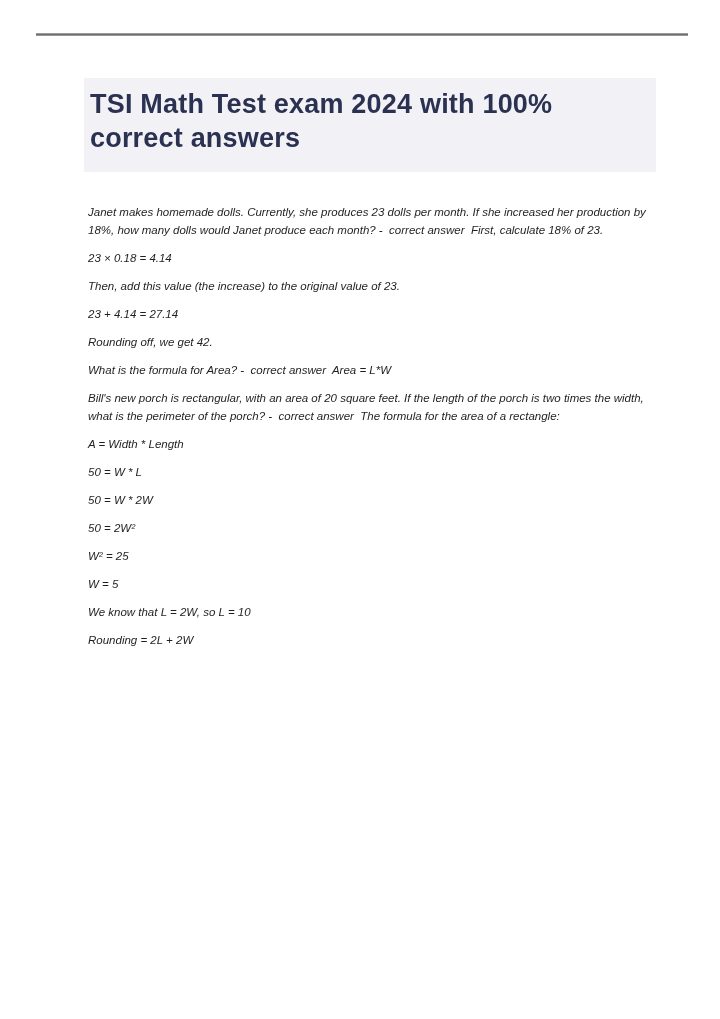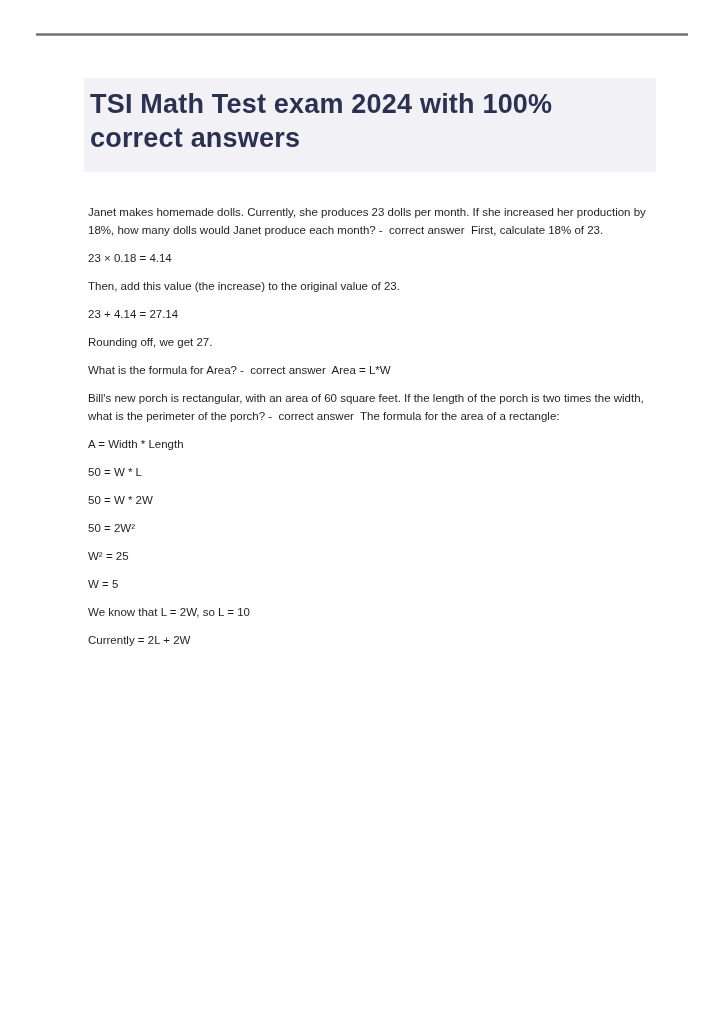--- a/index.html
+++ b/index.html
@@ -43,20 +43,21 @@
     white-space: nowrap;
   }
   .doc-body {
     position: absolute;
     left: 88px;
     top: 203px;
     width: 563px;
     color: var(--body-color, #1f1f1f);
     font-size: 11.5px;
     line-height: 18px;
+    font-style: italic;
   }
   .doc-body p {
     margin: 0 0 10px 0;
     white-space: pre-wrap;
   }
   .doc-body p.gap {
   }
 </style>
 </head>
 <body>
@@ -65,25 +66,25 @@
   <div class="top-rule"></div>
   <h1 class="title-block">
     <span class="title-line">TSI Math Test exam 2024 with 100%</span>
     <span class="title-line">correct answers</span>
   </h1>
   <div class="doc-body">
       <p>Janet makes homemade dolls. Currently, she produces 23 dolls per month. If she increased her production by 18%, how many dolls would Janet produce each month? -  correct answer  First, calculate 18% of 23.</p>
       <p>23 × 0.18 = 4.14</p>
       <p>Then, add this value (the increase) to the original value of 23.</p>
       <p>23 + 4.14 = 27.14</p>
-      <p>Rounding off, we get 27.</p>
+      <p>Rounding off, we get 42.</p>
       <p class="gap">What is the formula for Area? -  correct answer  Area = L*W</p>
-      <p class="gap">Bill's new porch is rectangular, with an area of 60 square feet. If the length of the porch is two times the width, what is the perimeter of the porch? -  correct answer  The formula for the area of a rectangle:</p>
+      <p class="gap">Bill's new porch is rectangular, with an area of 20 square feet. If the length of the porch is two times the width, what is the perimeter of the porch? -  correct answer  The formula for the area of a rectangle:</p>
       <p class="gap">A = Width * Length</p>
       <p class="gap">50 = W * L</p>
       <p>50 = W * 2W</p>
       <p>50 = 2W²</p>
       <p>W² = 25</p>
       <p>W = 5</p>
       <p class="gap">We know that L = 2W, so L = 10</p>
-      <p>Currently = 2L + 2W</p>
+      <p>Rounding = 2L + 2W</p>
     </div>
 </div>
 
 </body></html>

